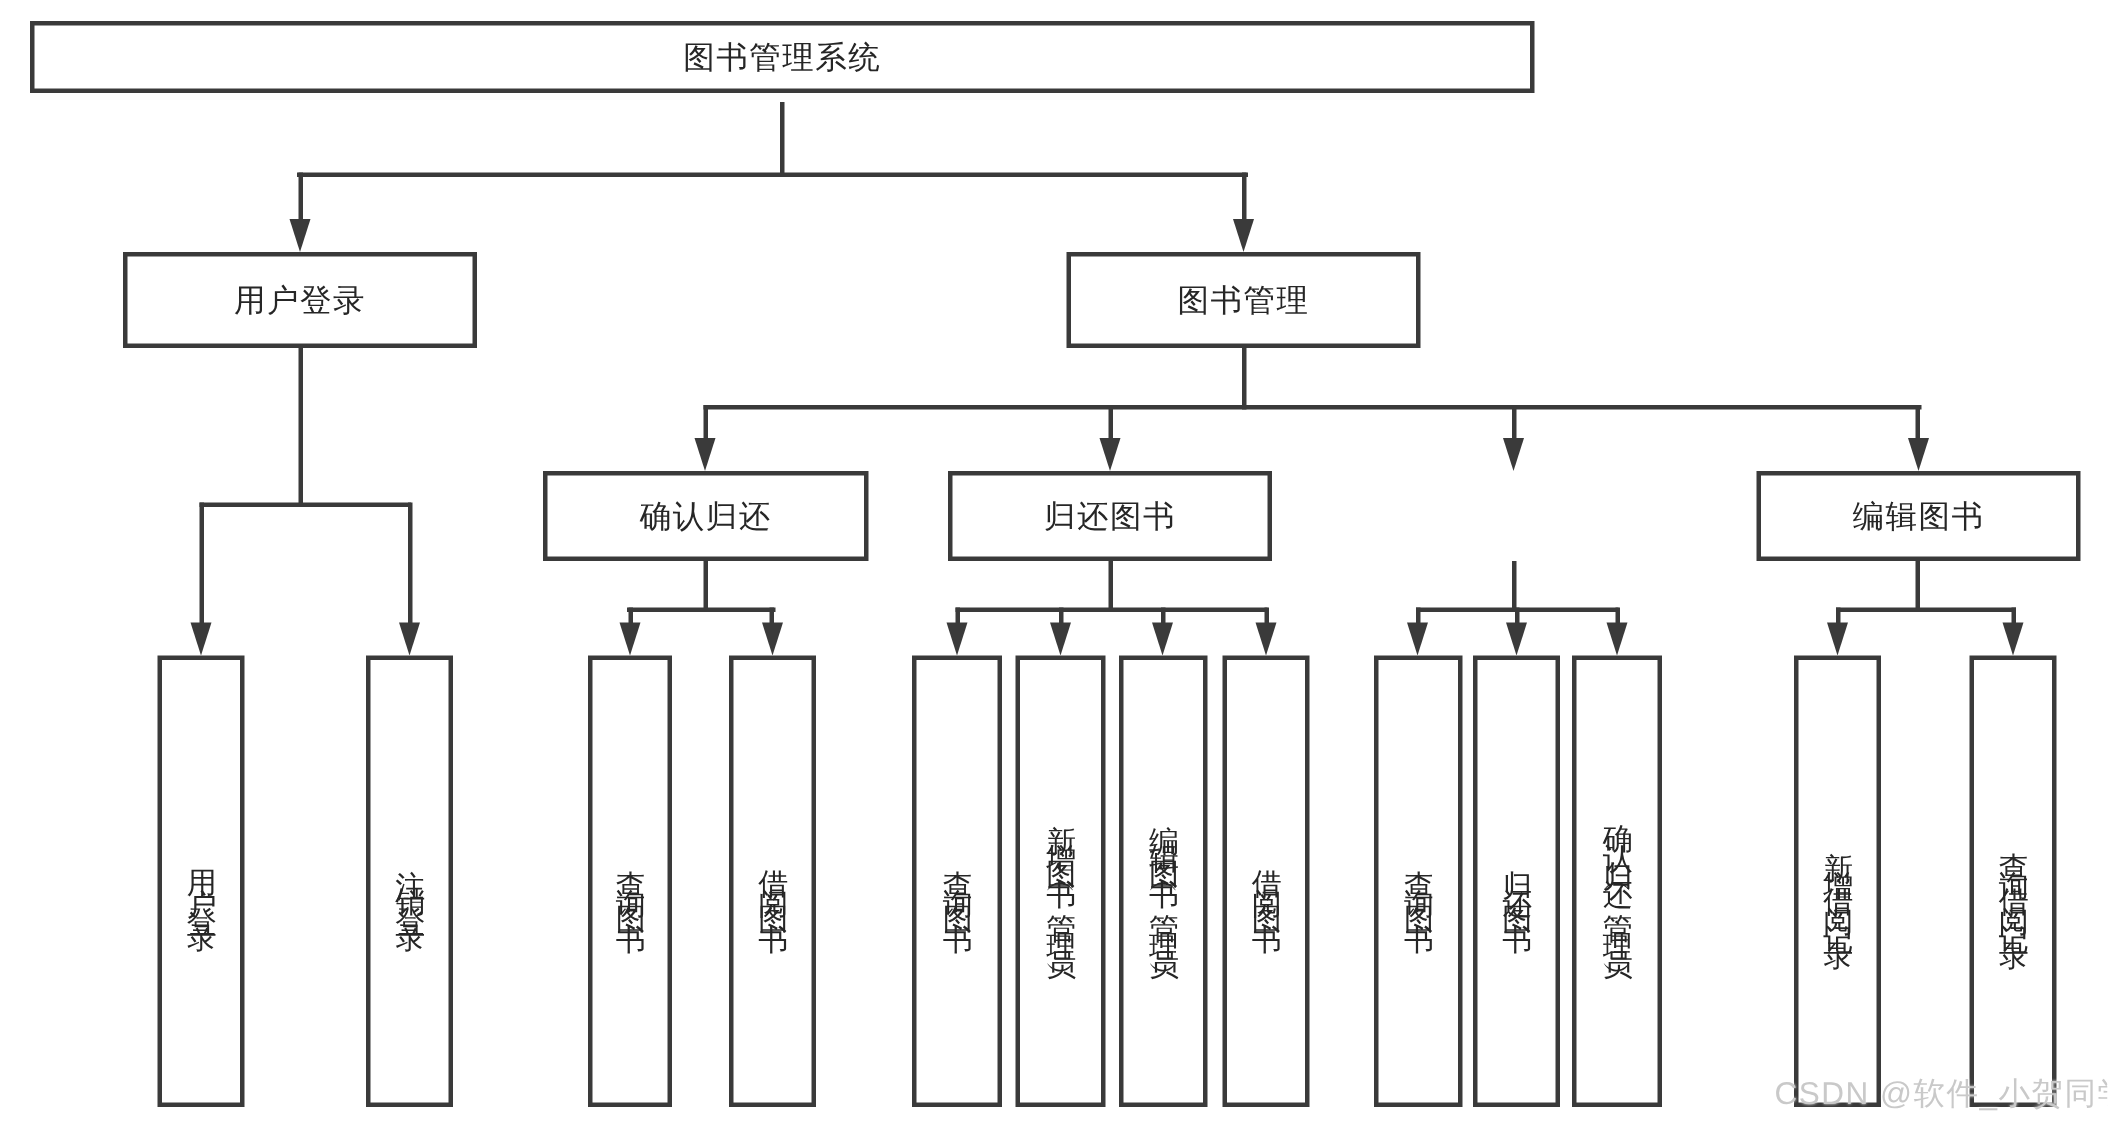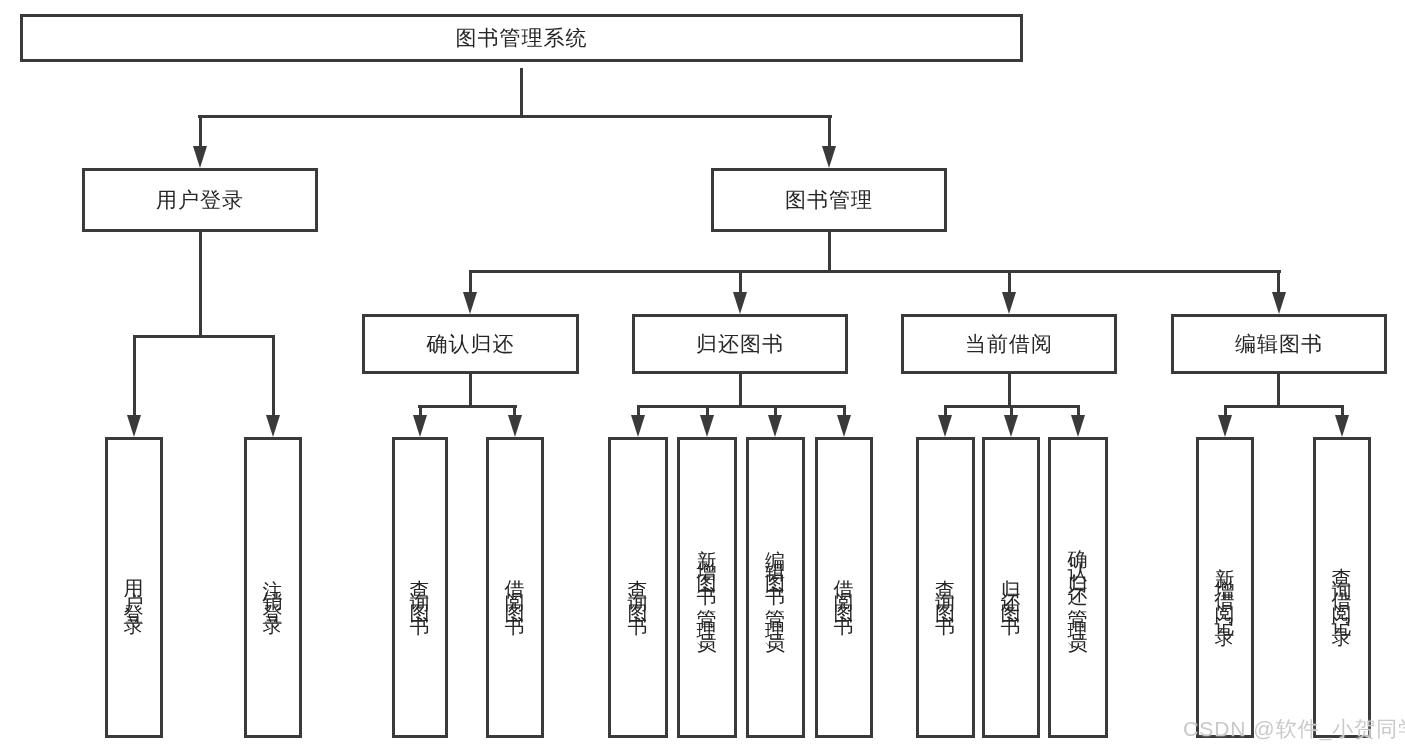--- a/index.html
+++ b/index.html
@@ -126,23 +126,20 @@
   <div class="box hbox" style="left:711px;top:168px;width:236px;height:64px;">
     <span>图书管理</span>
   </div>
 
   <div class="box hbox" style="left:362px;top:314px;width:217px;height:60px;">
     <span>确认归还</span>
   </div>
   <div class="box hbox" style="left:632px;top:314px;width:216px;height:60px;">
     <span>归还图书</span>
   </div>
-  <div class="box hbox" style="left:901px;top:314px;width:216px;height:60px;">
-    <span>当前借阅</span>
-  </div>
   <div class="box hbox" style="left:1171px;top:314px;width:216px;height:60px;">
     <span>编辑图书</span>
   </div>
 
   <div class="box vbox" style="left:105px;top:437px;width:58px;height:301px;">
     <span>用户登录</span>
   </div>
   <div class="box vbox" style="left:244px;top:437px;width:58px;height:301px;">
     <span>注销登录</span>
   </div>

